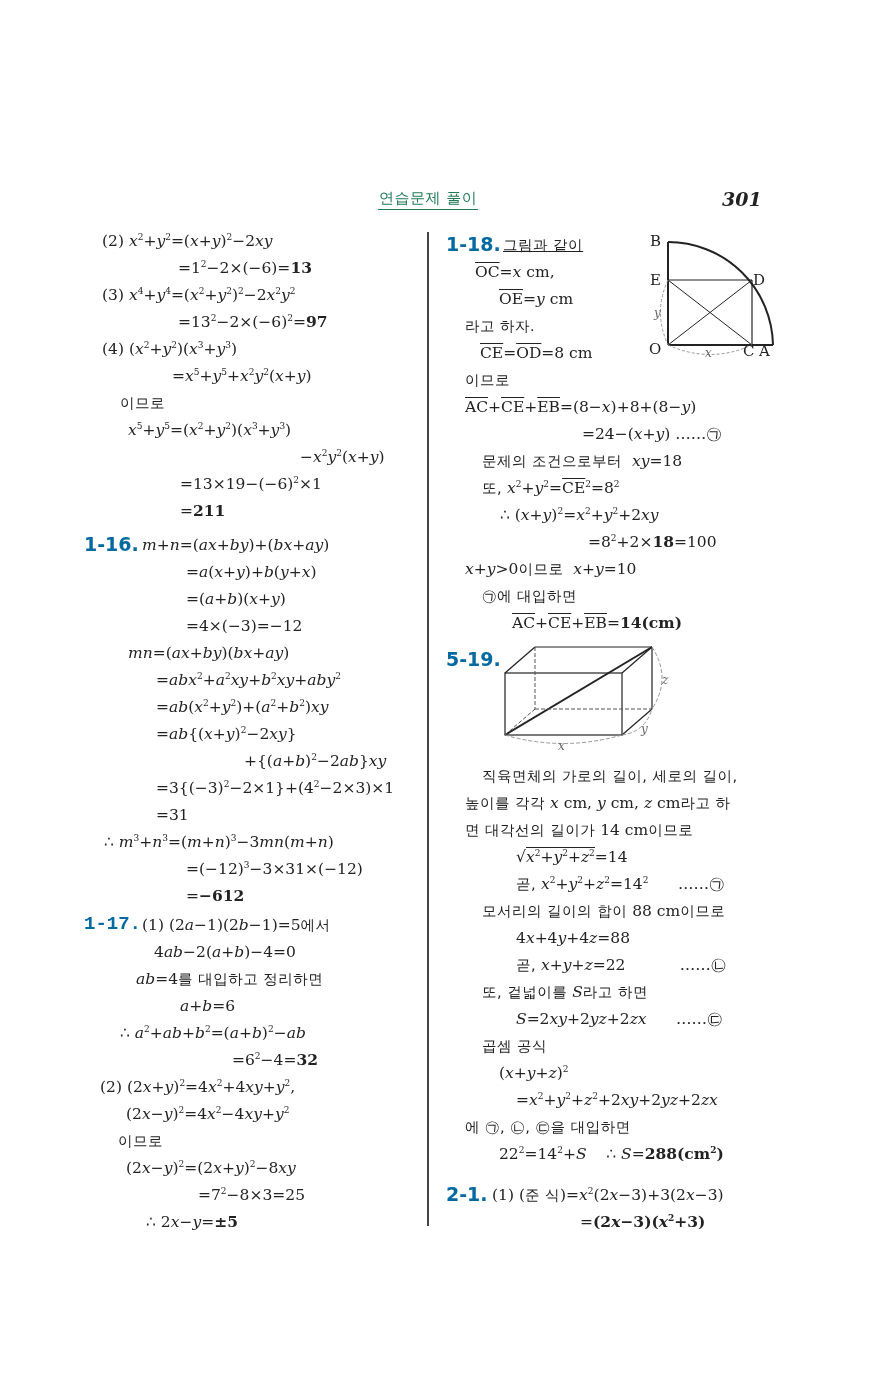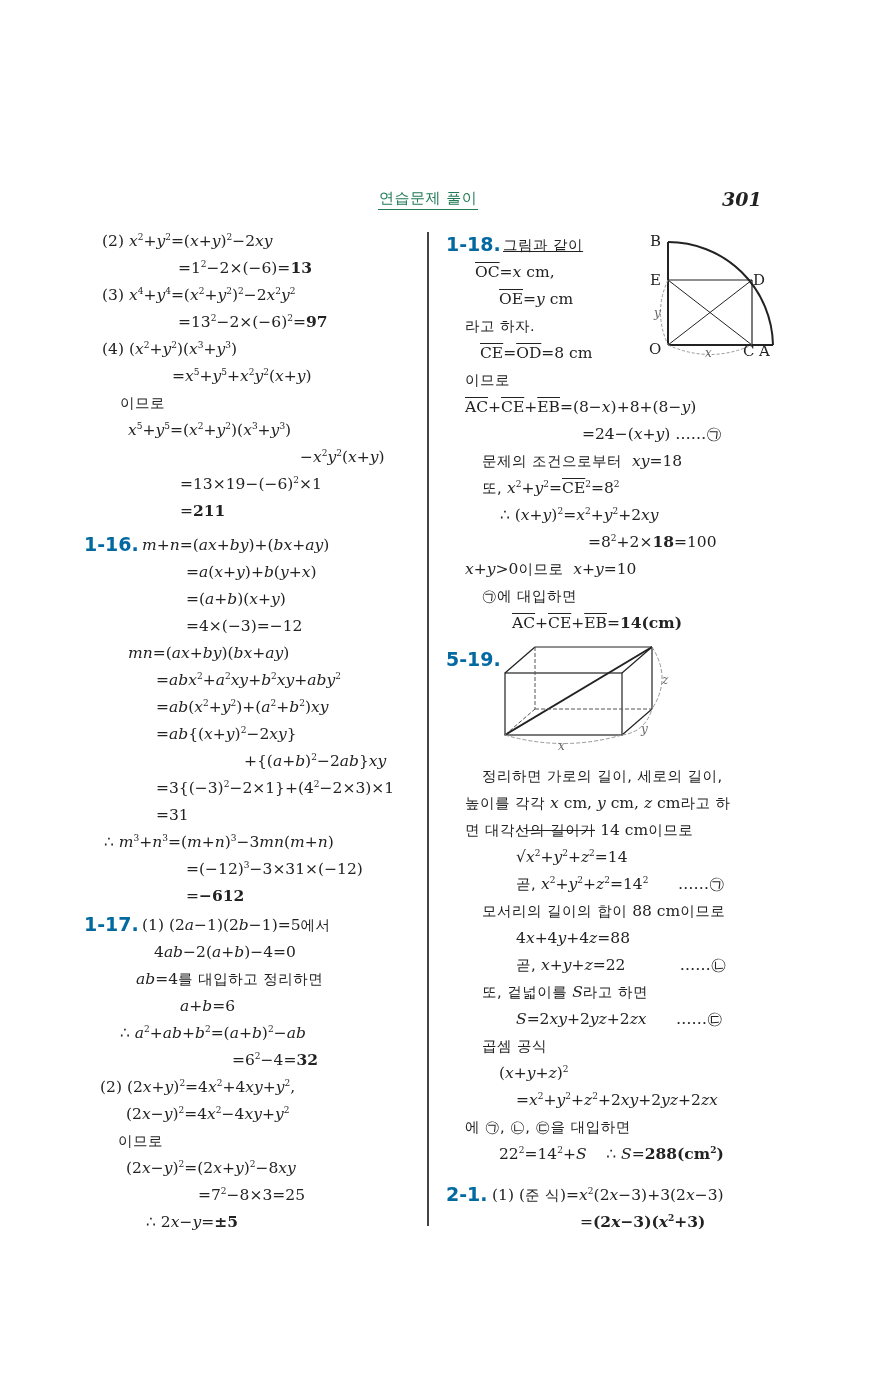--- a/index.html
+++ b/index.html
@@ -13,21 +13,21 @@
   .col-divider { position: absolute; left: 427px; top: 232px; width: 1.5px; height: 994px; background: #444; }
   .line { position: absolute; white-space: nowrap; font-size: 15.5px; line-height: 18px; }
   .ko { font-family: "DejaVu Sans", sans-serif; font-size: 14.5px; letter-spacing: 0.5px; }
   .num { position: absolute; font-family: "DejaVu Sans", sans-serif; font-weight: bold;
          color: #0369a1; font-size: 19px; white-space: nowrap; }
   i { font-style: italic; }
   b { font-weight: bold; }
   sup { font-size: 9px; vertical-align: 6px; line-height: 0; }
   .ov { text-decoration: overline; }
   .fig { position: absolute; }
-  .sqrt { border-top: 1.2px solid #222; padding-top: 17px; }
+  .sqrt { border-top: 1.2px solid #222; padding-top: 0px; }
 </style>
 </head>
 <body>
 
 <div class="hdr-title">연습문제 풀이</div>
 <div class="hdr-page">301</div>
 <div class="col-divider"></div>
 
 <div>
 
@@ -52,21 +52,21 @@
   <div class="line" style="left:156px;top:671px;">=<i>abx</i><sup>2</sup>+<i>a</i><sup>2</sup><i>xy</i>+<i>b</i><sup>2</sup><i>xy</i>+<i>aby</i><sup>2</sup></div>
   <div class="line" style="left:156px;top:698px;">=<i>ab</i>(<i>x</i><sup>2</sup>+<i>y</i><sup>2</sup>)+(<i>a</i><sup>2</sup>+<i>b</i><sup>2</sup>)<i>xy</i></div>
   <div class="line" style="left:156px;top:725px;">=<i>ab</i>{(<i>x</i>+<i>y</i>)<sup>2</sup>−2<i>xy</i>}</div>
   <div class="line" style="left:244px;top:752px;">+{(<i>a</i>+<i>b</i>)<sup>2</sup>−2<i>ab</i>}<i>xy</i></div>
   <div class="line" style="left:156px;top:779px;">=3{(−3)<sup>2</sup>−2×1}+(4<sup>2</sup>−2×3)×1</div>
   <div class="line" style="left:156px;top:806px;">=31</div>
   <div class="line" style="left:104px;top:833px;">∴ <i>m</i><sup>3</sup>+<i>n</i><sup>3</sup>=(<i>m</i>+<i>n</i>)<sup>3</sup>−3<i>mn</i>(<i>m</i>+<i>n</i>)</div>
   <div class="line" style="left:186px;top:860px;">=(−12)<sup>3</sup>−3×31×(−12)</div>
   <div class="line" style="left:186px;top:887px;">=<b>−612</b></div>
 
-  <div class="num" style="left:84px;top:913px;">1-17.</div>
+  <div class="num" style="left:84px;top:913px;font-family:Liberation Mono, monospace;">1-17.</div>
   <div class="line" style="left:142px;top:916px;">(1) (2<i>a</i>−1)(2<i>b</i>−1)=5<span class="ko">에서</span></div>
   <div class="line" style="left:154px;top:943px;">4<i>ab</i>−2(<i>a</i>+<i>b</i>)−4=0</div>
   <div class="line" style="left:136px;top:970px;"><i>ab</i>=4<span class="ko">를 대입하고 정리하면</span></div>
   <div class="line" style="left:180px;top:997px;"><i>a</i>+<i>b</i>=6</div>
   <div class="line" style="left:120px;top:1024px;">∴ <i>a</i><sup>2</sup>+<i>ab</i>+<i>b</i><sup>2</sup>=(<i>a</i>+<i>b</i>)<sup>2</sup>−<i>ab</i></div>
   <div class="line" style="left:232px;top:1051px;">=6<sup>2</sup>−4=<b>32</b></div>
   <div class="line" style="left:100px;top:1078px;">(2) (2<i>x</i>+<i>y</i>)<sup>2</sup>=4<i>x</i><sup>2</sup>+4<i>xy</i>+<i>y</i><sup>2</sup>,</div>
   <div class="line" style="left:126px;top:1105px;">(2<i>x</i>−<i>y</i>)<sup>2</sup>=4<i>x</i><sup>2</sup>−4<i>xy</i>+<i>y</i><sup>2</sup></div>
   <div class="line ko" style="left:118px;top:1132px;">이므로</div>
   <div class="line" style="left:126px;top:1159px;">(2<i>x</i>−<i>y</i>)<sup>2</sup>=(2<i>x</i>+<i>y</i>)<sup>2</sup>−8<i>xy</i></div>
@@ -137,21 +137,21 @@
       <path d="M122 95 Q 145 92 152 69" stroke="#999"></path>
       <path d="M152 7 Q 172 38 152 69" stroke="#999"></path>
     </g>
     <g font-family="DejaVu Serif, serif" font-style="italic" font-size="12" fill="#666">
       <text x="58" y="110">x</text>
       <text x="141" y="93">y</text>
       <text x="162" y="44">z</text>
     </g>
   </svg>
 
-  <div class="line ko" style="left:482px;top:767px;">정리하면 가로의 길이, 세로의 길이,</div>
+  <div class="line ko" style="left:482px;top:767px;">직육면체의 가로의 길이, 세로의 길이,</div>
   <div class="line" style="left:465px;top:794px;"><span class="ko">높이를 각각</span> <i>x</i> cm, <i>y</i> cm, <i>z</i> cm<span class="ko">라고 하</span></div>
   <div class="line" style="left:465px;top:821px;"><span class="ko">면 대각선의 길이가</span> 14 cm<span class="ko">이므로</span></div>
   <div class="line" style="left:516px;top:848px;">√<span class="sqrt"><i>x</i><sup>2</sup>+<i>y</i><sup>2</sup>+<i>z</i><sup>2</sup></span>=14</div>
   <div class="line" style="left:516px;top:875px;"><span class="ko">곧,</span> <i>x</i><sup>2</sup>+<i>y</i><sup>2</sup>+<i>z</i><sup>2</sup>=14<sup>2</sup>&nbsp;&nbsp;&nbsp;&nbsp;&nbsp;&nbsp;……㉠</div>
   <div class="line" style="left:482px;top:902px;"><span class="ko">모서리의 길이의 합이</span> 88 cm<span class="ko">이므로</span></div>
   <div class="line" style="left:516px;top:929px;">4<i>x</i>+4<i>y</i>+4<i>z</i>=88</div>
   <div class="line" style="left:516px;top:956px;"><span class="ko">곧,</span> <i>x</i>+<i>y</i>+<i>z</i>=22&nbsp;&nbsp;&nbsp;&nbsp;&nbsp;&nbsp;&nbsp;&nbsp;&nbsp;&nbsp;&nbsp;……㉡</div>
   <div class="line" style="left:482px;top:983px;"><span class="ko">또, 겉넓이를</span> <i>S</i><span class="ko">라고 하면</span></div>
   <div class="line" style="left:516px;top:1010px;"><i>S</i>=2<i>xy</i>+2<i>yz</i>+2<i>zx</i>&nbsp;&nbsp;&nbsp;&nbsp;&nbsp;&nbsp;……㉢</div>
   <div class="line ko" style="left:482px;top:1037px;">곱셈 공식</div>

